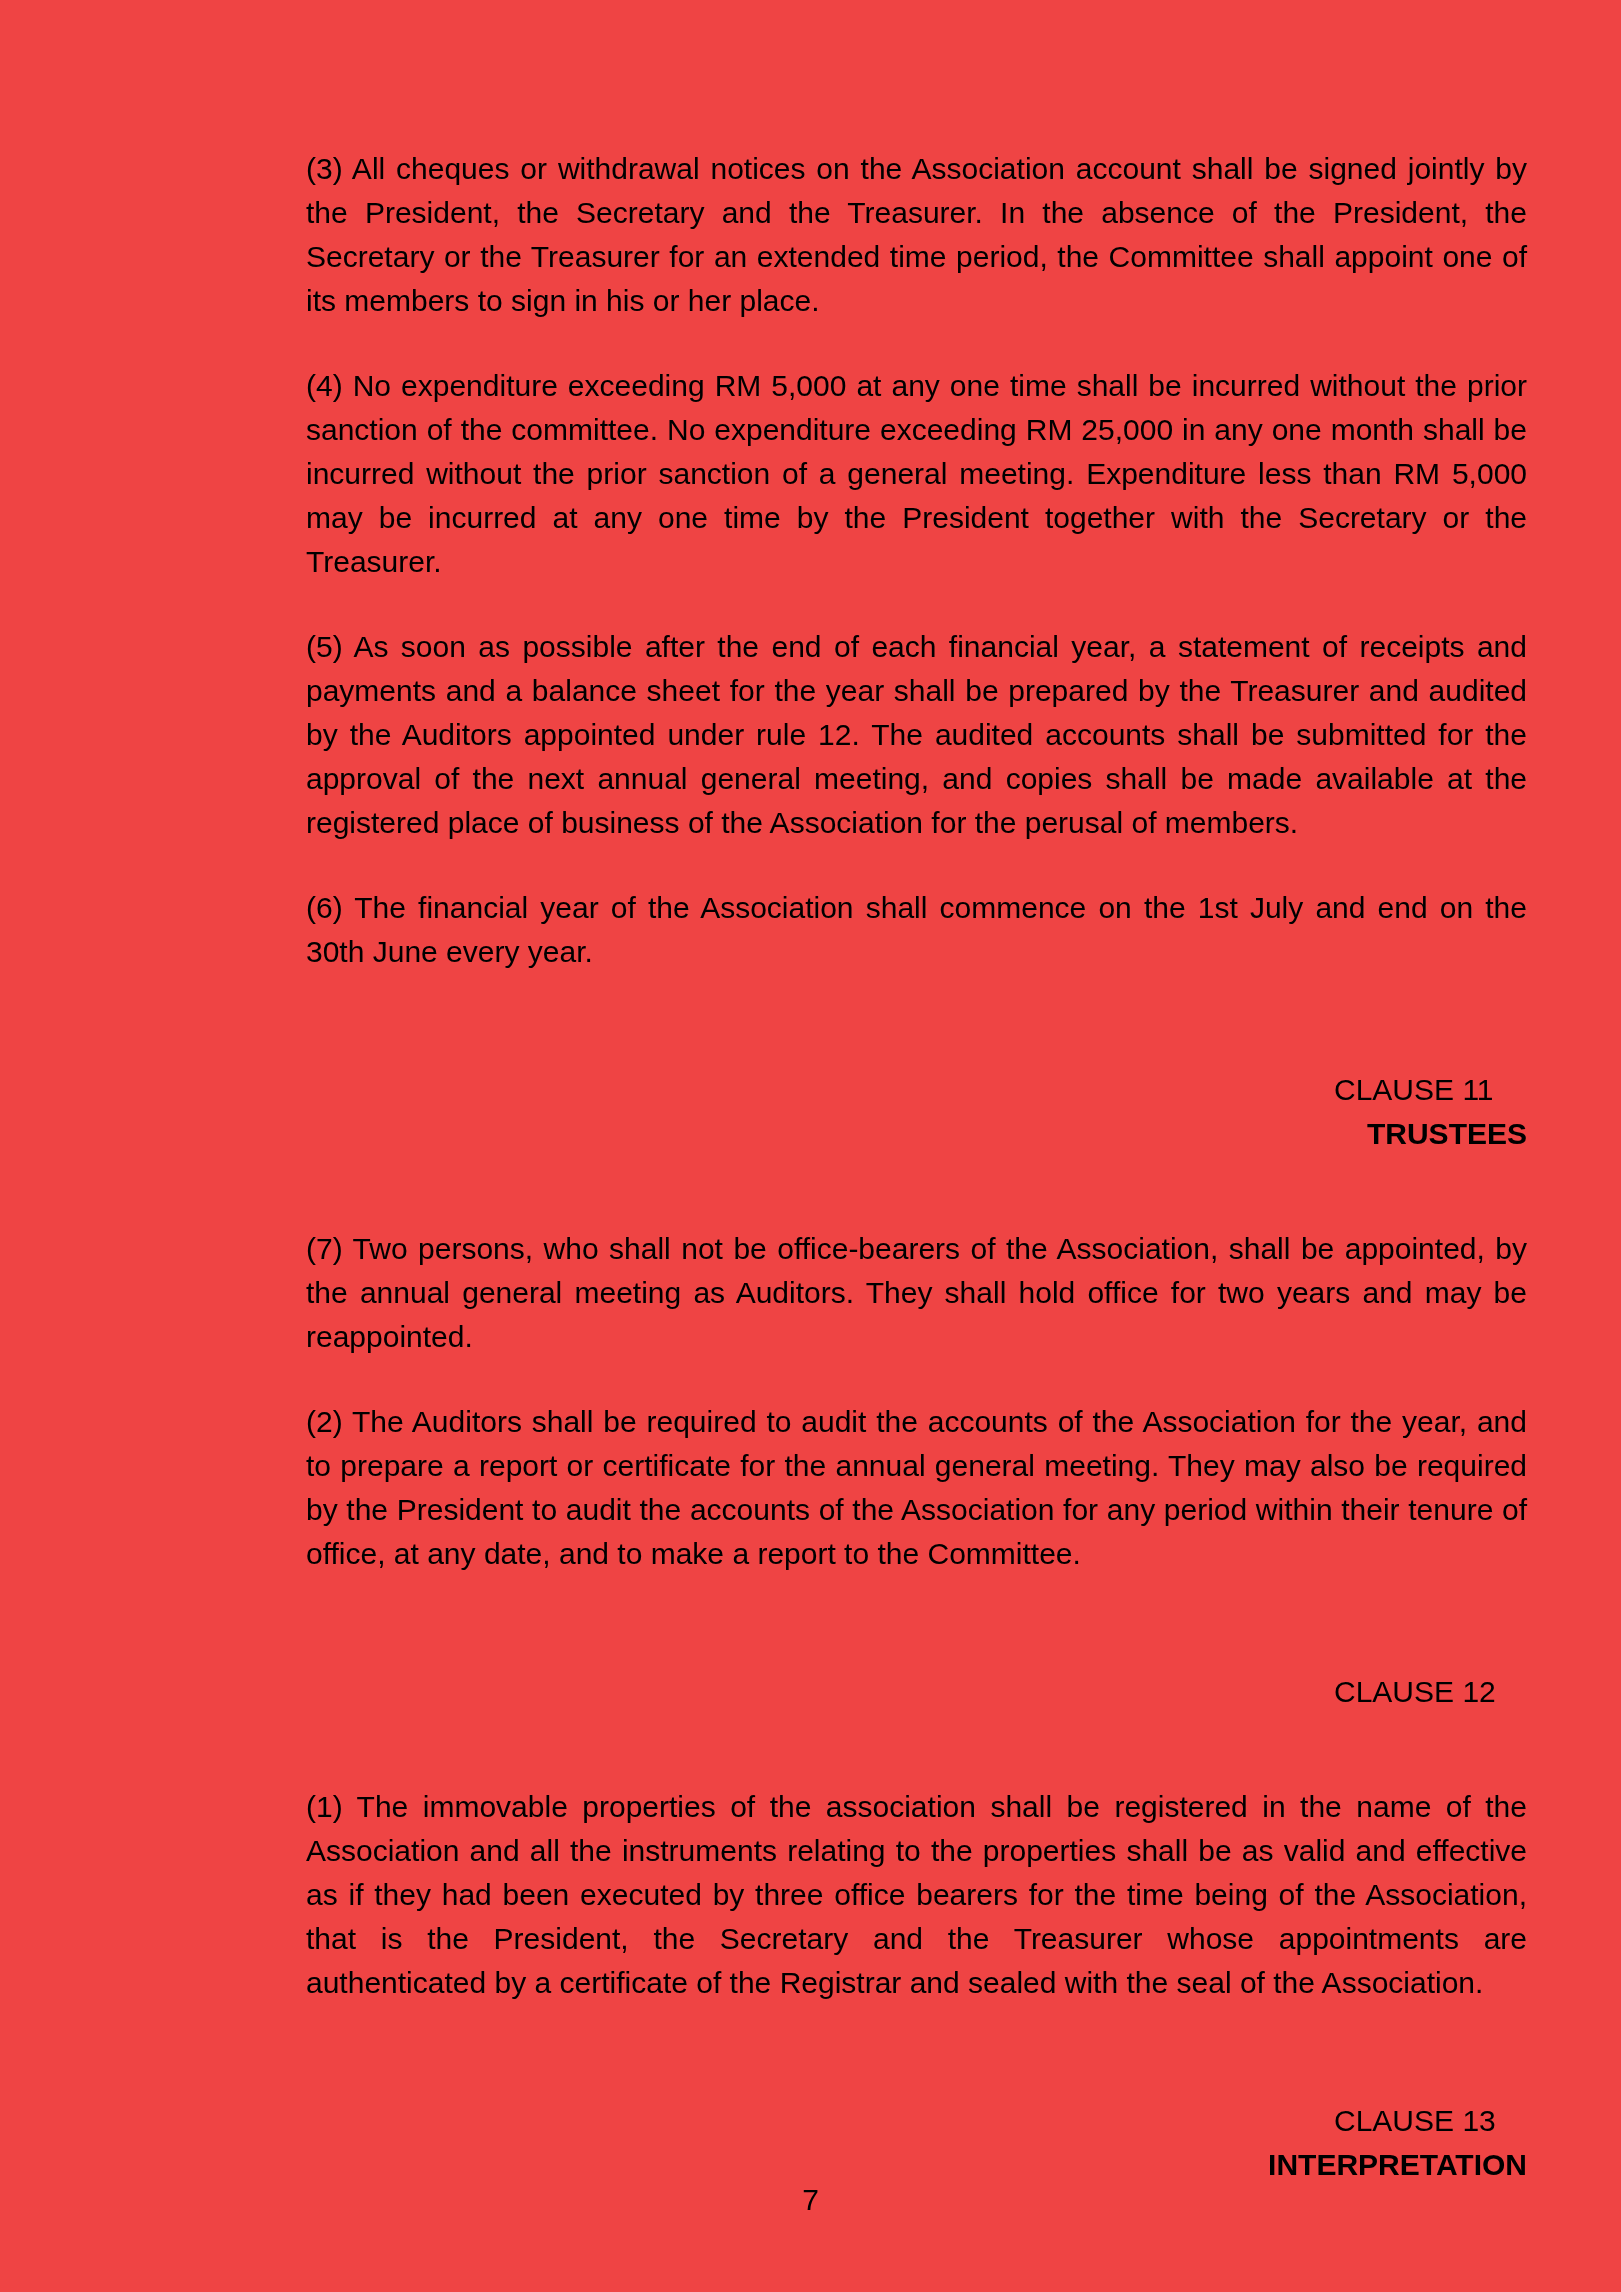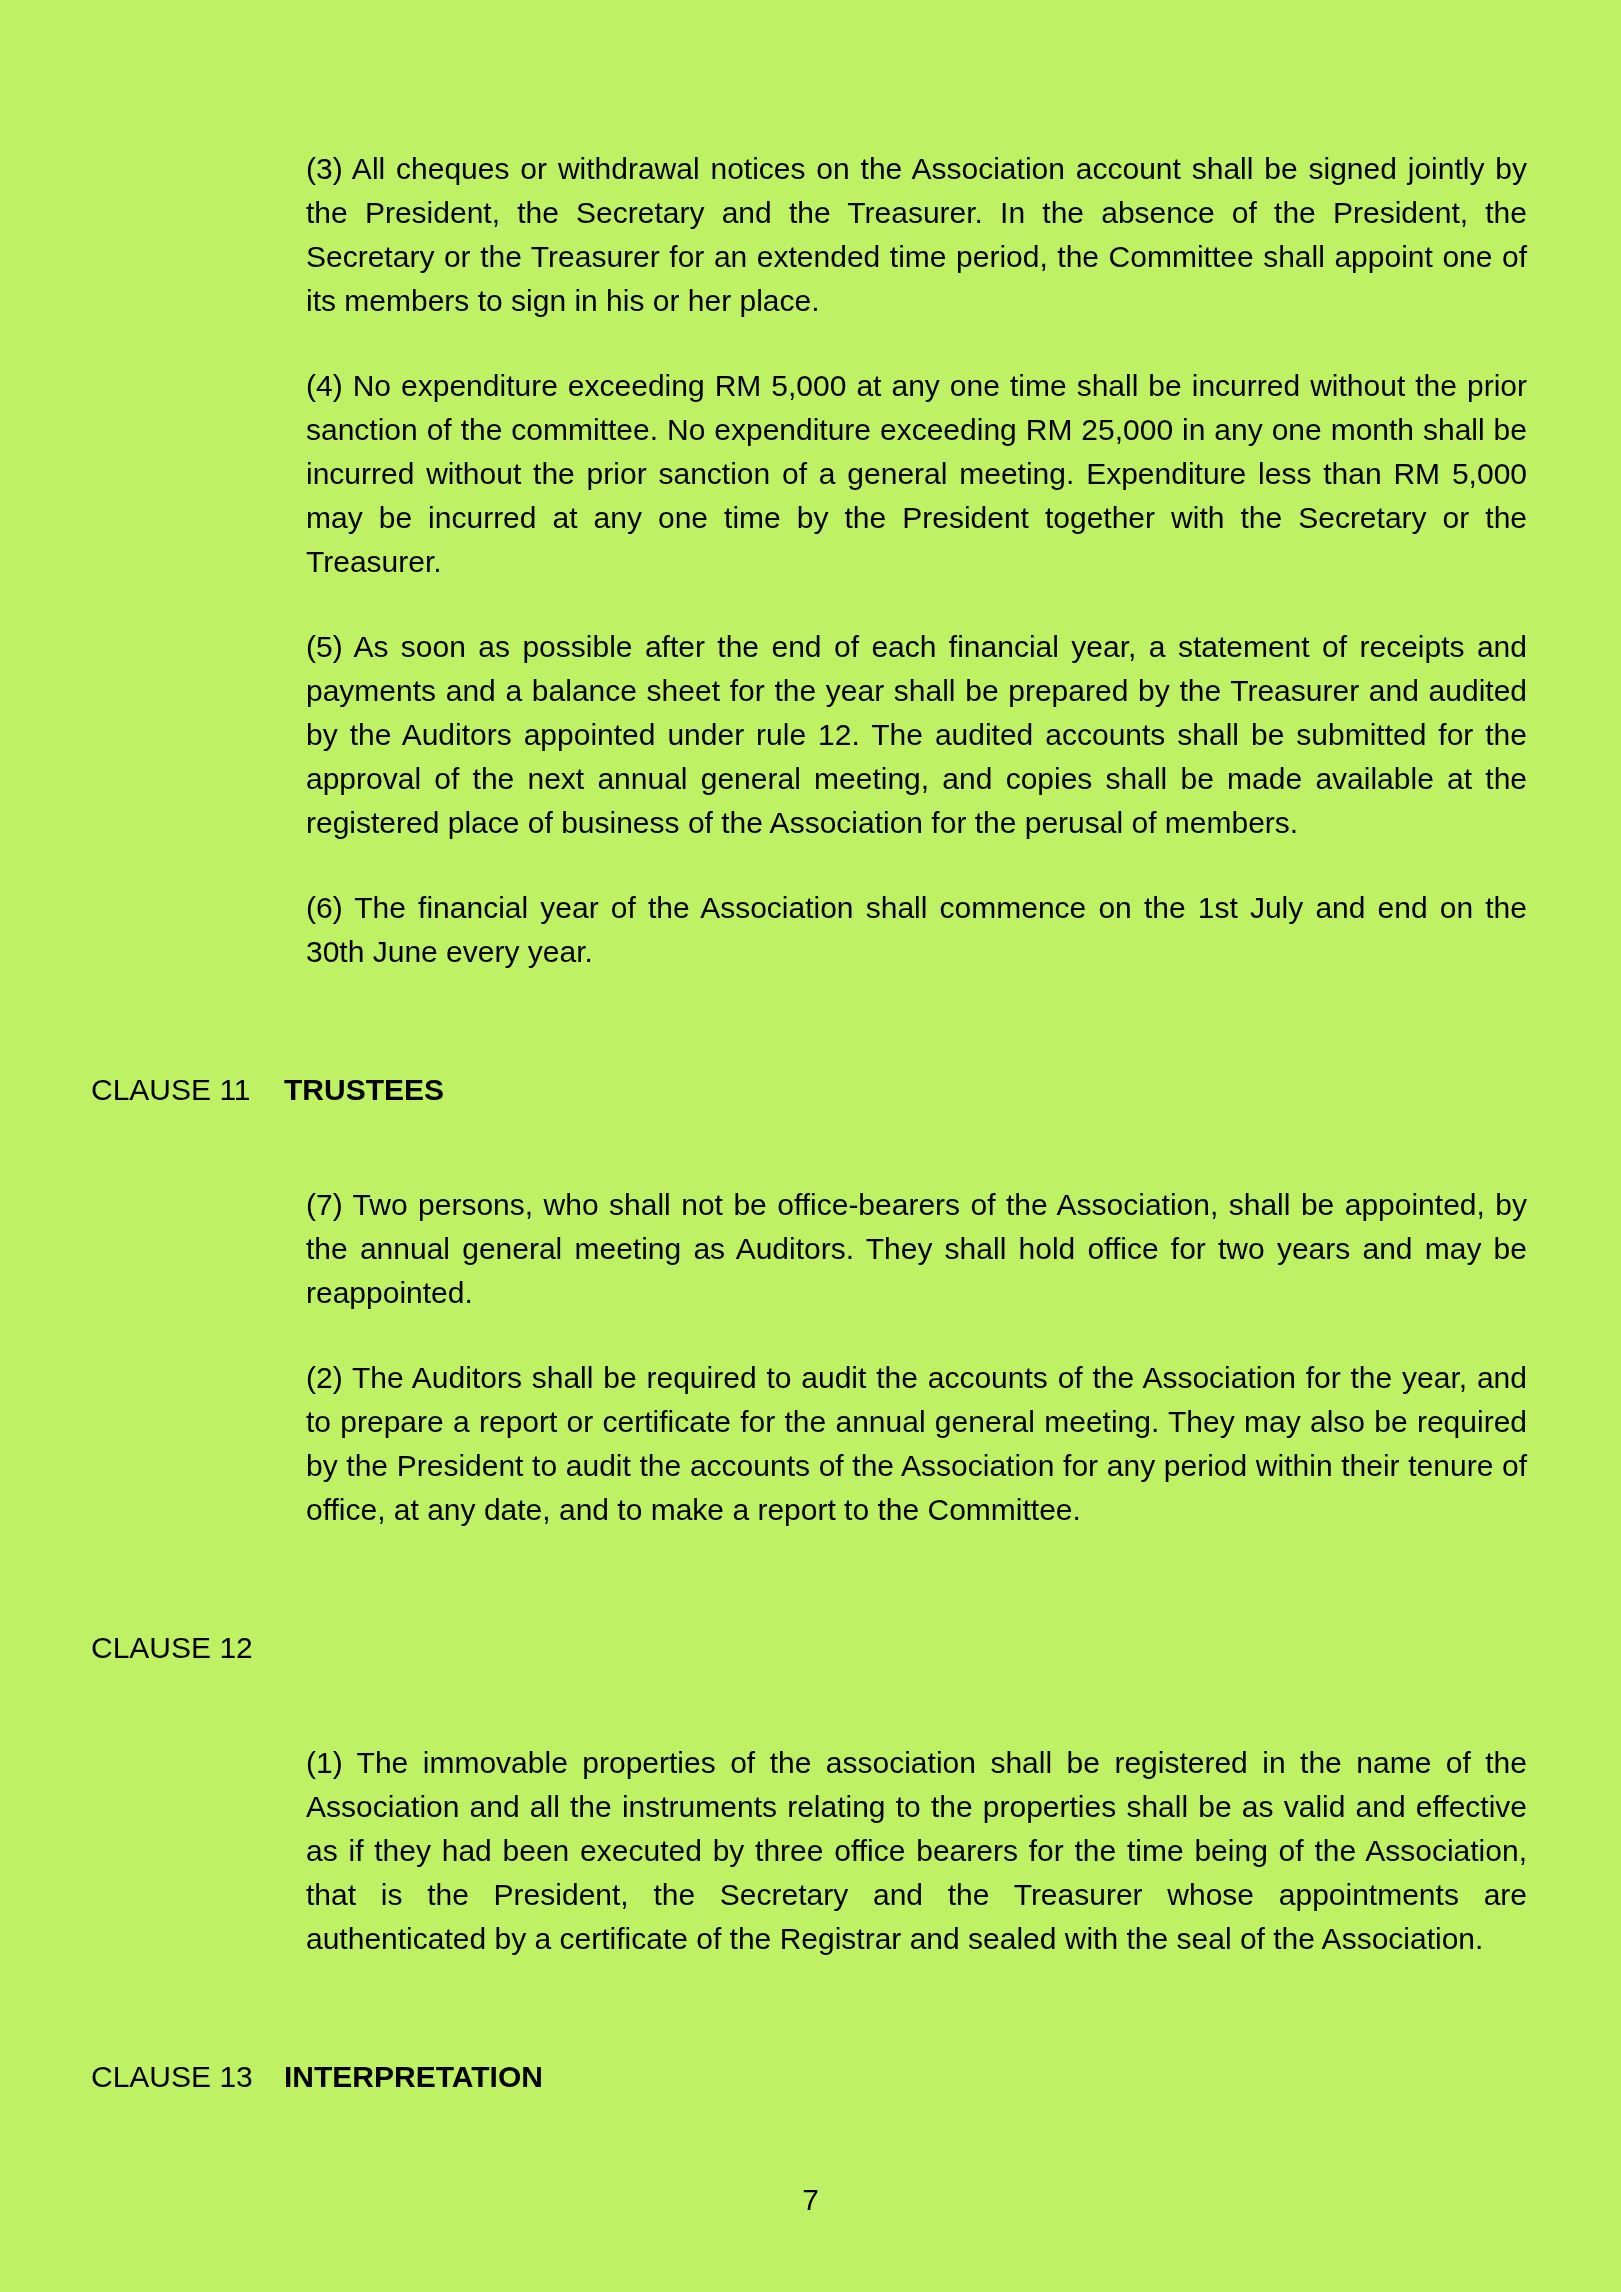--- a/index.html
+++ b/index.html
@@ -4,21 +4,21 @@
 <style>
   html, body {
     margin: 0;
     padding: 0;
     background: #ffffff;
   }
   .page {
     position: relative;
     width: 1621px;
     height: 2293px;
-    background: #bef264;
+    background: #ef4444;
     color: #000000;
     font-family: "Liberation Sans", "DejaVu Sans", sans-serif;
     font-size: 30px;
     line-height: 44px;
     overflow: hidden;
   }
   .content {
     position: absolute;
     left: 91px;
     top: 147px;
@@ -29,20 +29,21 @@
     text-align: justify;
   }
   .body-para:last-child {
     margin-bottom: 0;
   }
   .clause-row {
     display: flex;
     align-items: flex-end;
     margin: 94px 0 71px 0;
     text-align: left;
+    flex-direction: column;
   }
   .clause-label {
     flex: none;
     width: 193px;
     white-space: nowrap;
   }
   .clause-title {
     font-weight: bold;
     white-space: nowrap;
   }

